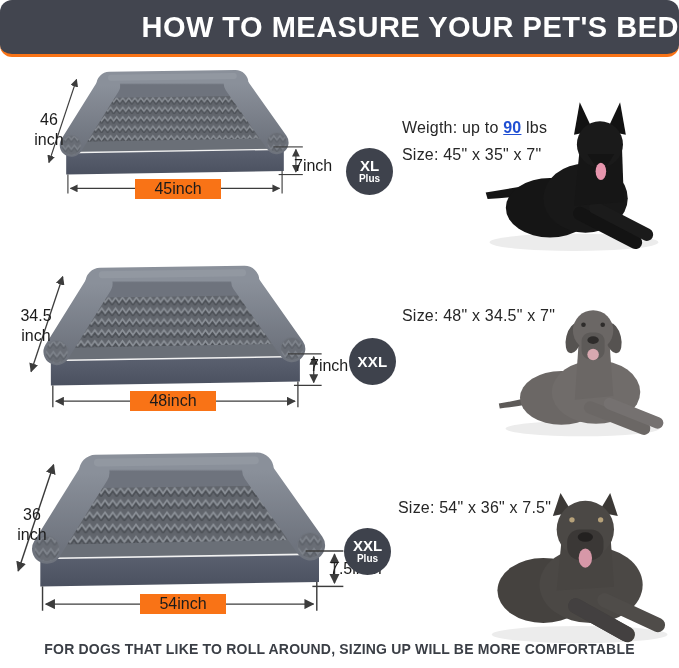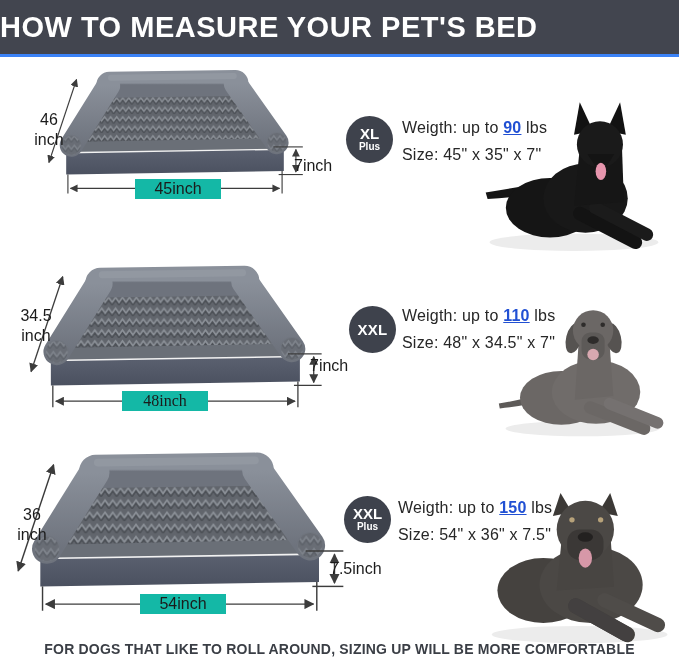--- a/index.html
+++ b/index.html
@@ -3,54 +3,54 @@
 <meta charset="utf-8">
 <style>
   html,body{margin:0;padding:0;background:#fff;}
   .canvas{
     position:relative;width:679px;height:668px;background:#ffffff;
     font-family:"Liberation Sans", sans-serif;overflow:hidden;
   }
   
   .header{
     position:absolute;left:0;top:0;width:679px;height:54px;
-    background:#42454f;border-bottom:3px solid #3b82f6;
-    display:flex;align-items:center;justify-content:flex-start;
+    background:#42454f;border-bottom:3px solid #f97316;
+    display:flex;align-items:center;justify-content:flex-end;border-radius:12px;
   }
   .header h1{
     margin:0;color:#ffffff;font-size:29px;font-weight:800;
     letter-spacing:.5px;white-space:nowrap;
   }
   .footer{
     position:absolute;left:0;top:641px;width:679px;text-align:center;
     color:#3a3e45;font-size:14px;font-weight:700;letter-spacing:.2px;
   }
   
   .bed{position:absolute;}
   .bed1{left:23px;top:57px;width:285px;height:147px;}
   .bed2{left:1px;top:251px;width:327px;height:168px;}
   .bed3{left:-15px;top:436px;width:365px;height:188px;}
   
   .dim{position:absolute;color:#1b1b1b;font-size:16px;line-height:20px;text-align:center;}
   .dim-side{text-align:center;}
-  .dim-front{text-align:center;background:#14b8a6;padding:0 3px;}
+  .dim-front{text-align:center;background:#f97316;padding:0 3px;}
   .r1 .dim-side{left:24px;top:110px;width:50px;}
   .r1 .dim-front{left:135px;top:179px;width:80px;}
   .r1 .dim-height{left:294px;top:156px;}
   .r2 .dim-side{left:8px;top:306px;width:56px;}
-  .r2 .dim-front{left:122px;top:391px;width:80px;font-family:Liberation Serif, serif;}
+  .r2 .dim-front{left:130px;top:391px;width:80px;}
   .r2 .dim-height{left:310px;top:356px;}
   .r3 .dim-side{left:6px;top:505px;width:52px;}
   .r3 .dim-front{left:140px;top:594px;width:80px;}
   .r3 .dim-height{left:330px;top:559px;}
   
   .badge{
     position:absolute;width:47px;height:47px;border-radius:50%;
     background:#3e424c;color:#fff;display:flex;flex-direction:column;
-    align-items:center;justify-content:center;font-weight:700;line-height:1.05;
+    align-items:center;justify-content:center;font-weight:700;line-height:1.05;margin-top:32px;
   }
   .badge .b1{font-size:15px;}
   .badge .b2{font-size:10px;}
   .badge.single .b1{font-size:15px;letter-spacing:.3px;}
   .r1 .badge{left:346px;top:116px;}
   .r2 .badge{left:349px;top:306px;}
   .r3 .badge{left:344px;top:496px;}
   
   .specs{position:absolute;color:#272727;font-size:16px;line-height:27px;letter-spacing:.2px;white-space:nowrap;}
   .specs .blue{color:#2150d3;font-weight:700;text-decoration:underline;}
@@ -168,25 +168,20 @@
       <span>34.5</span><br>
       <span>inch</span>
     </div>
     <div class="dim dim-front">48inch</div>
     <div class="dim dim-height">7inch</div>
     <div class="badge single">
       <span class="b1">XXL</span>
       <span class="b2"></span>
     </div>
     <div class="specs">
-      <div>
-        <span>Weigth: up to</span>
-        <span class="blue">110</span>
-        <span>lbs</span>
-      </div>
       <div>Size: 48" x 34.5" x 7"</div>
     </div>
 
     <svg class="dog dog2" viewBox="0 0 185 150">
       <ellipse cx="92" cy="138" rx="80" ry="8" fill="#ececec"></ellipse>
       <path d="M5 112 Q35 107 60 99 L63 106 Q37 114 6 117 Z" fill="#5d5a58"></path>
       <ellipse cx="70" cy="106" rx="43" ry="28" fill="#6b6765"></ellipse>
       <ellipse cx="106" cy="100" rx="46" ry="33" fill="#706c6a"></ellipse>
       <line x1="100" y1="116" x2="156" y2="138" stroke="#6b6765" stroke-width="13" stroke-linecap="round"></line>
       <line x1="120" y1="112" x2="170" y2="132" stroke="#757170" stroke-width="12" stroke-linecap="round"></line>
@@ -210,25 +205,20 @@
       <span>36</span><br>
       <span>inch</span>
     </div>
     <div class="dim dim-front">54inch</div>
     <div class="dim dim-height">7.5inch</div>
     <div class="badge">
       <span class="b1">XXL</span>
       <span class="b2">Plus</span>
     </div>
     <div class="specs">
-      <div>
-        <span>Weigth: up to</span>
-        <span class="blue">150</span>
-        <span>lbs</span>
-      </div>
       <div>Size: 54" x 36" x 7.5"</div>
     </div>
 
     <svg class="dog dog3" viewBox="0 0 205 180">
       <ellipse cx="100" cy="168" rx="92" ry="9" fill="#ececec"></ellipse>
       <ellipse cx="62" cy="122" rx="48" ry="34" fill="#45423f"></ellipse>
       <ellipse cx="112" cy="116" rx="54" ry="40" fill="#4b4845"></ellipse>
       <line x1="96" y1="138" x2="150" y2="168" stroke="#43403d" stroke-width="16" stroke-linecap="round"></line>
       <line x1="96" y1="138" x2="148" y2="167" stroke="#434040" stroke-width="16" stroke-linecap="round"></line>
       <line x1="126" y1="132" x2="182" y2="158" stroke="#4f4c49" stroke-width="15" stroke-linecap="round"></line>

